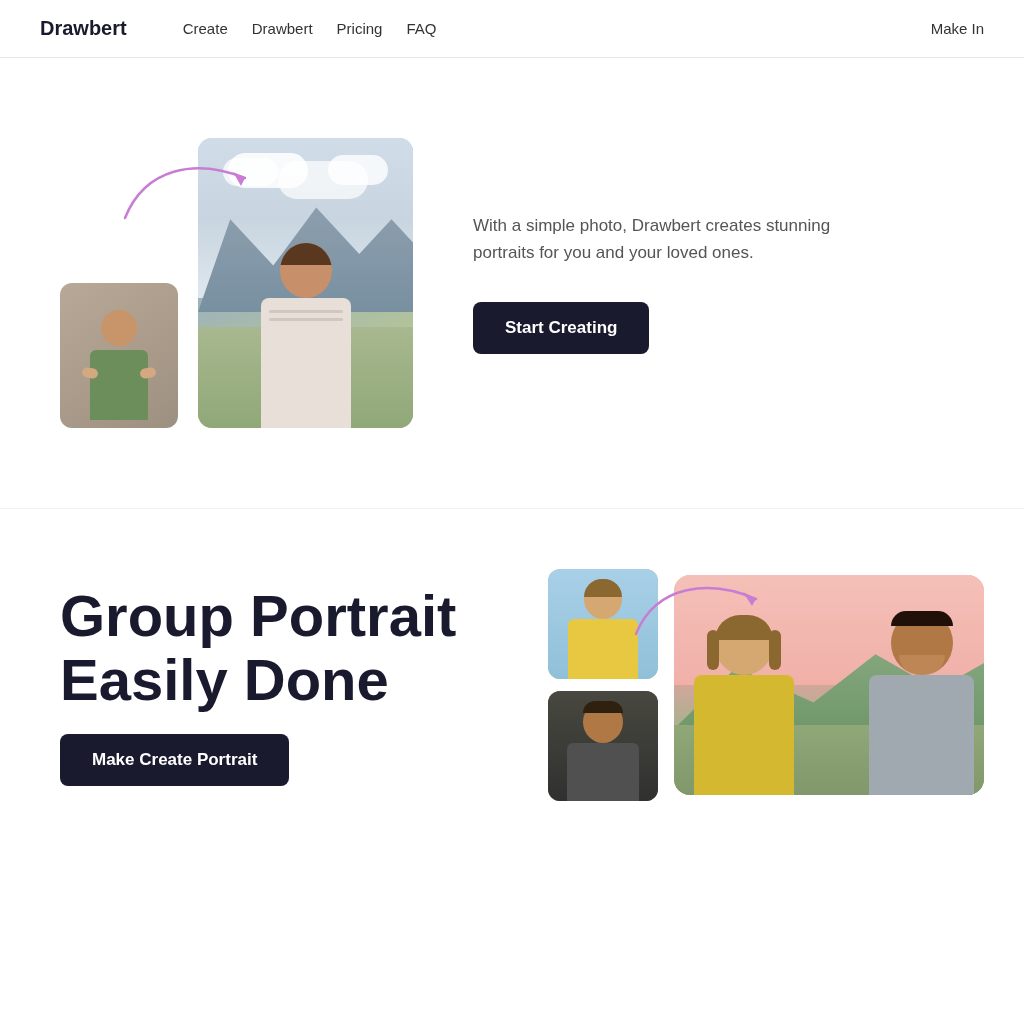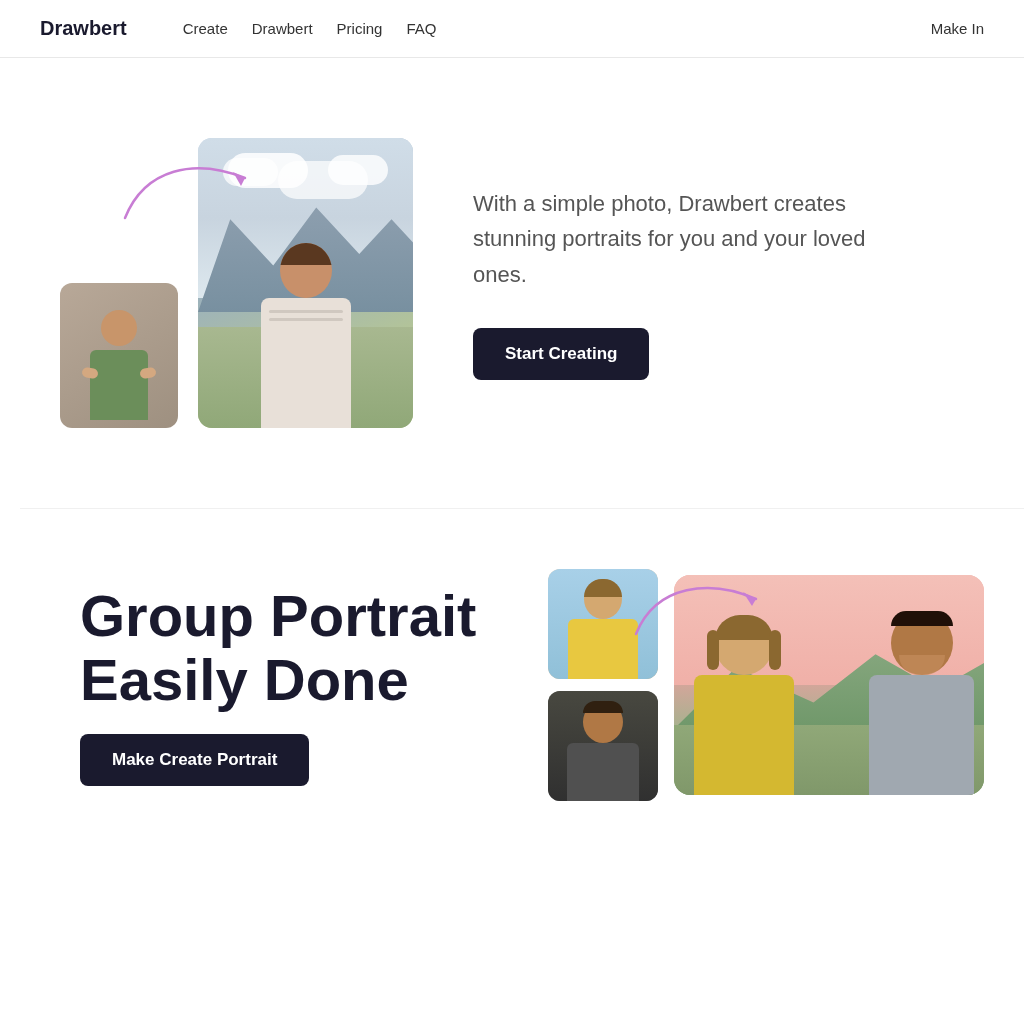--- a/index.html
+++ b/index.html
@@ -21,25 +21,25 @@
 
     
     .portrait-placeholder { width: 215px; height: 290px; border-radius: 14px; overflow: hidden; background: linear-gradient(160deg, #c8d8e8 0%, #9ab0c0 40%, #b8c890 80%, #a0b878 100%); display: flex; flex-direction: column; align-items: center; justify-content: flex-end; position: relative; }
     .portrait-sky { position: absolute; top: 0; left: 0; right: 0; height: 55%; background: linear-gradient(180deg, #d0dde8 0%, #c8d4df 50%, #dde8ee 100%); }
     .portrait-mountains { position: absolute; bottom: 40%; left: 0; right: 0; height: 40%; background: linear-gradient(180deg, #8fa0b0 0%, #7890a0 100%); clip-path: polygon(0% 100%, 15% 20%, 35% 60%, 55% 10%, 75% 50%, 90% 20%, 100% 40%, 100% 100%); }
     .portrait-ground { position: absolute; bottom: 0; left: 0; right: 0; height: 35%; background: linear-gradient(180deg, #a8b890 0%, #90a878 100%); }
 
     
     .hero-text { flex: 1; }
     .hero-title { font-size: 62px; font-weight: 800; line-height: 1.1; color: #1a1a2e; margin-bottom: 24px; }
-    .hero-subtitle { font-size: 22px; color: #555; line-height: 1.6; margin-bottom: 36px; max-width: 400px; }
+    .hero-subtitle { font-size: 17px; color: #555; line-height: 1.6; margin-bottom: 36px; max-width: 400px; }
     .btn-primary { display: inline-block; background: #1a1a2e; color: #fff; padding: 16px 32px; border-radius: 8px; font-size: 17px; font-weight: 600; cursor: pointer; border: none; text-decoration: none; }
 
     
-    .group-section { display: flex; align-items: center; padding: 60px 40px 60px 60px; gap: 60px; border-top: 1px solid #f0f0f0; margin-left: 20px; }
+    .group-section { display: flex; align-items: center; padding: 60px 40px 60px 60px; gap: 60px; border-top: 1px solid #f0f0f0; }
     .group-text { flex: 1; max-width: 460px; }
     .group-title { font-size: 58px; font-weight: 800; line-height: 1.1; color: #1a1a2e; margin-bottom: 22px; }
     .group-subtitle { font-size: 17px; color: #555; line-height: 1.6; margin-bottom: 36px; }
 
     
     .group-images { position: relative; display: flex; gap: 16px; align-items: center; flex-shrink: 0; }
     .group-photos-stack { display: flex; flex-direction: column; gap: 12px; }
     .group-photo { width: 110px; height: 110px; border-radius: 12px; overflow: hidden; background: #c0b8a8; }
     .group-photo-1 { background: linear-gradient(145deg, #e8d0b0, #c0a880); }
     .group-photo-2 { background: linear-gradient(145deg, #888880, #505050); }

